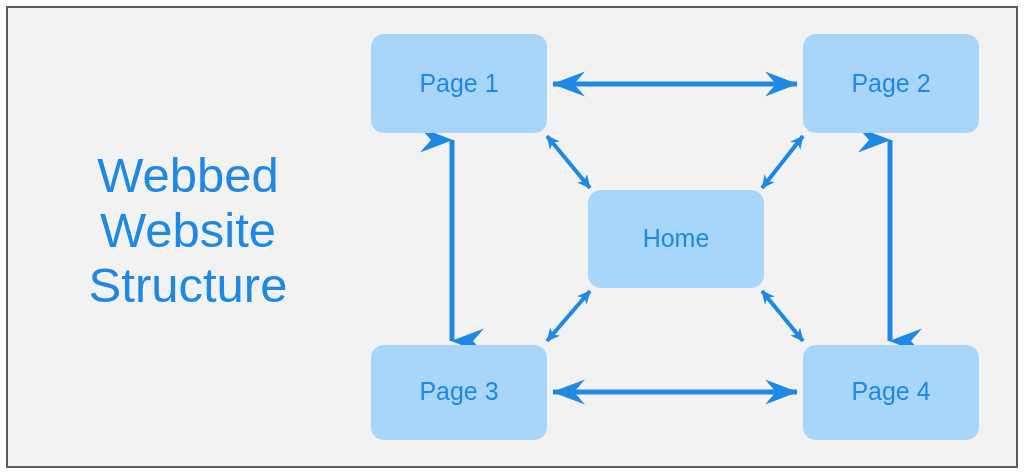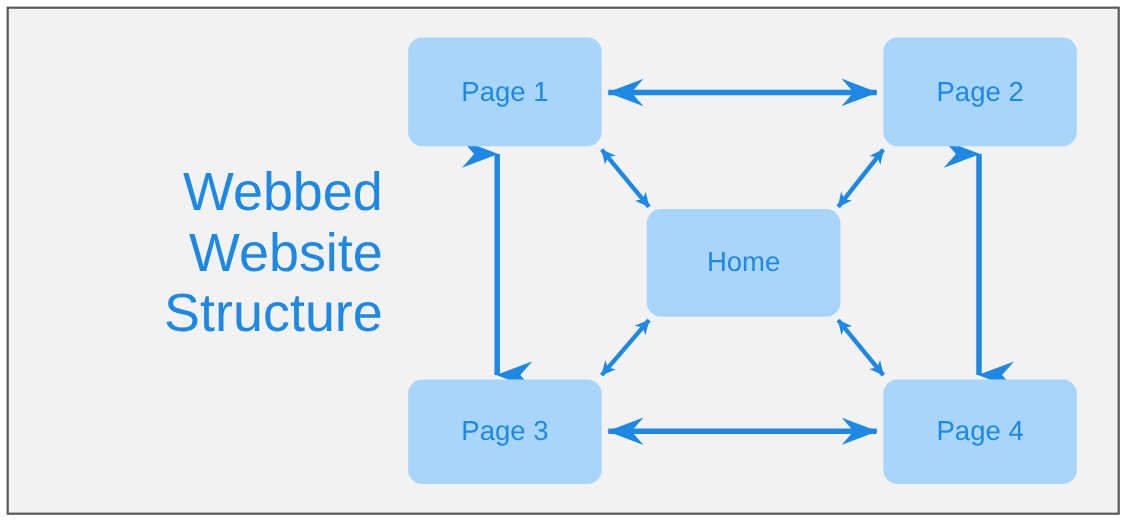--- a/index.html
+++ b/index.html
@@ -30,21 +30,21 @@
     left: 0;
     top: 0;
     width: 1024px;
     height: 475px;
   }
   .title-block {
     position: absolute;
     left: 28px;
     top: 148px;
     width: 320px;
-    text-align: right;
+    text-align: center;
     color: #1e88e5;
     font-size: 49px;
     line-height: 55px;
     font-weight: 400;
     letter-spacing: 0px;
     white-space: pre-line;
   }
   .node-label {
     fill: #1e88e5;
     font-family: "Liberation Sans", sans-serif;

